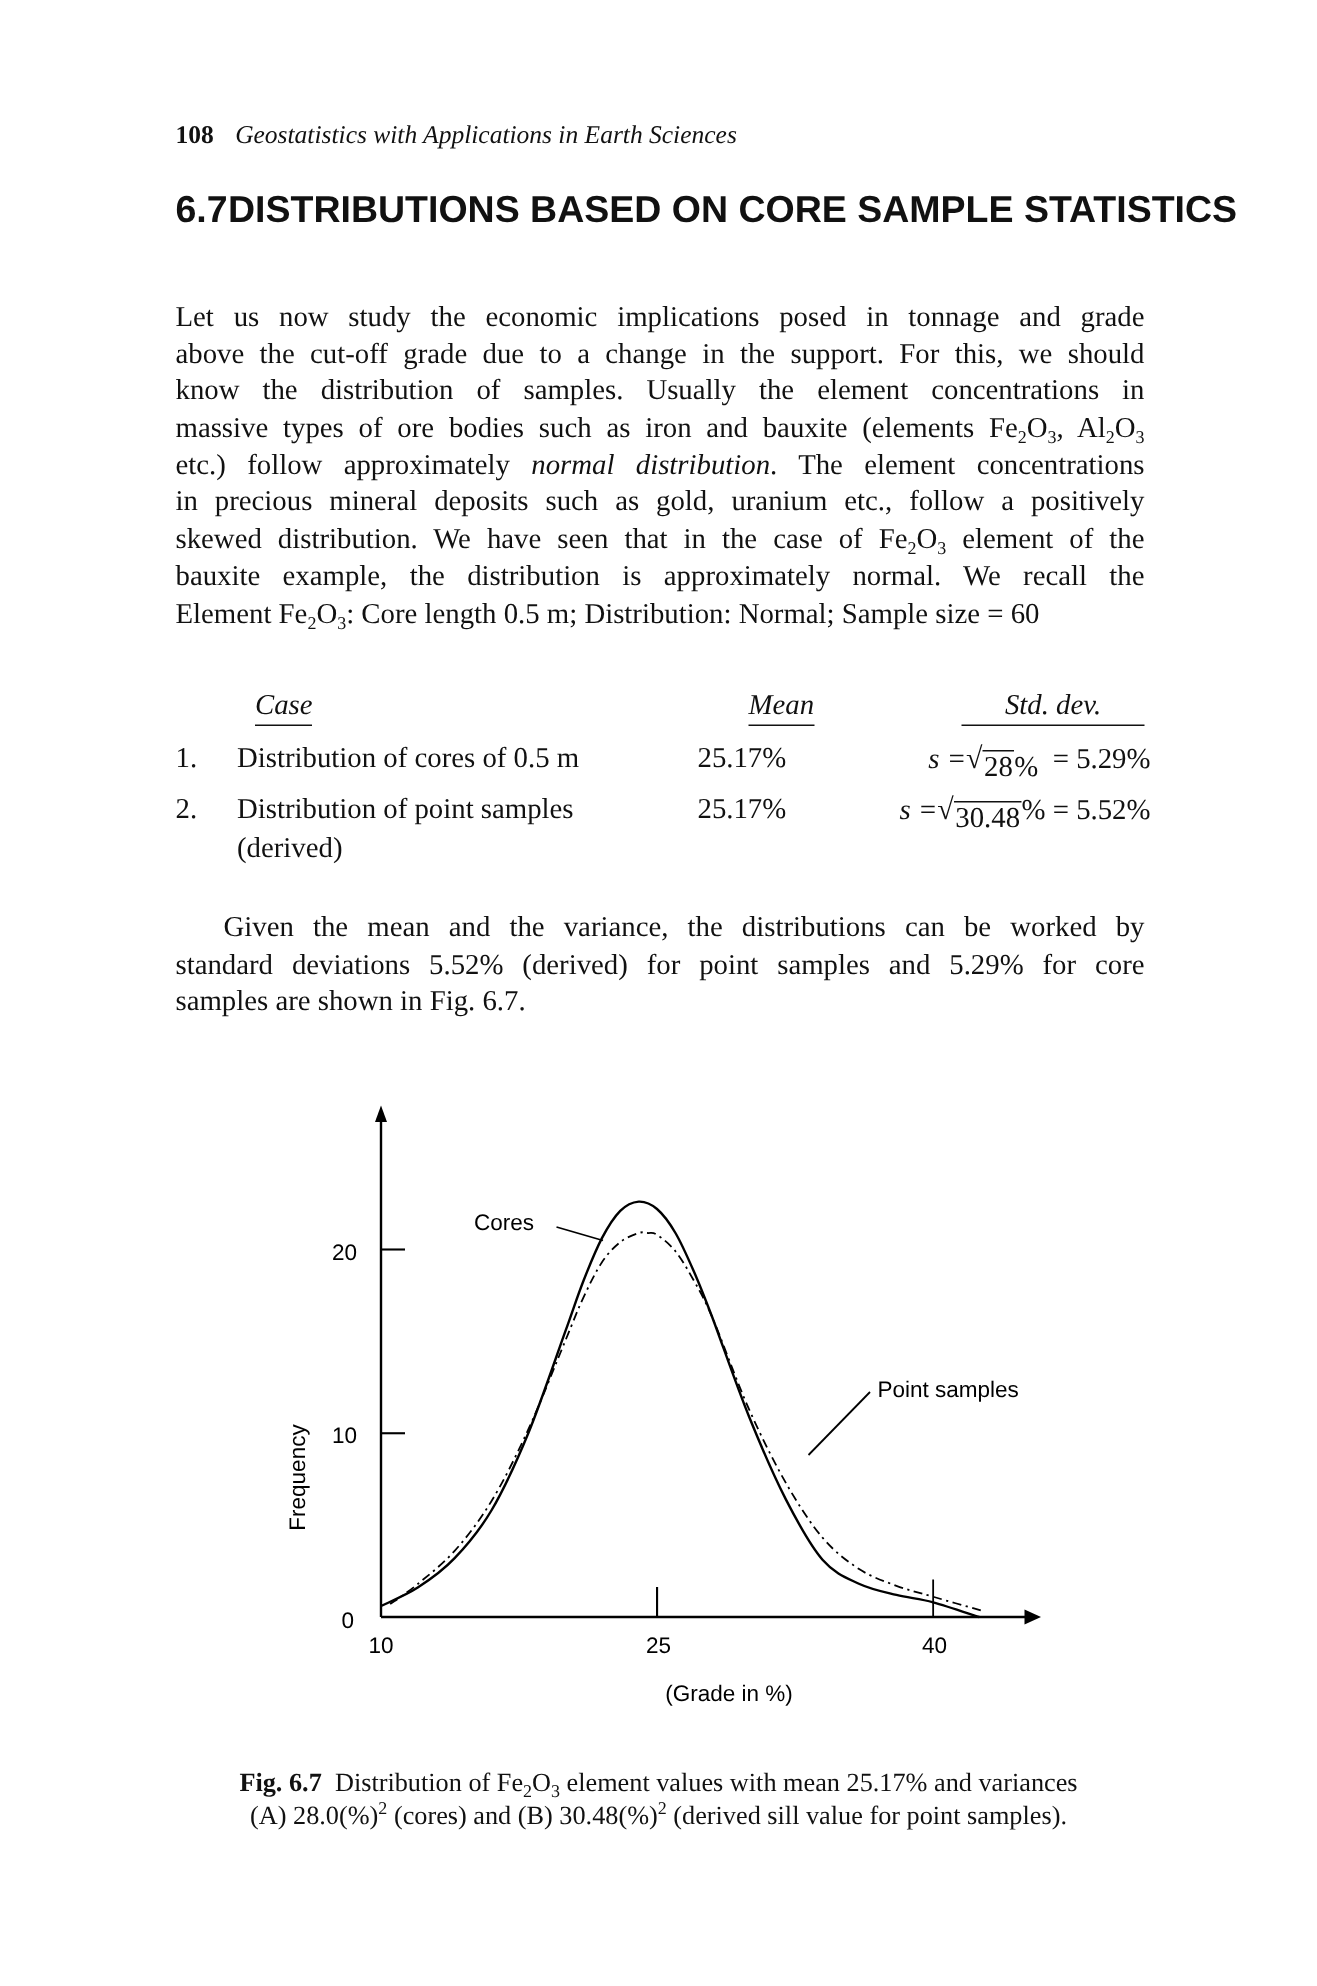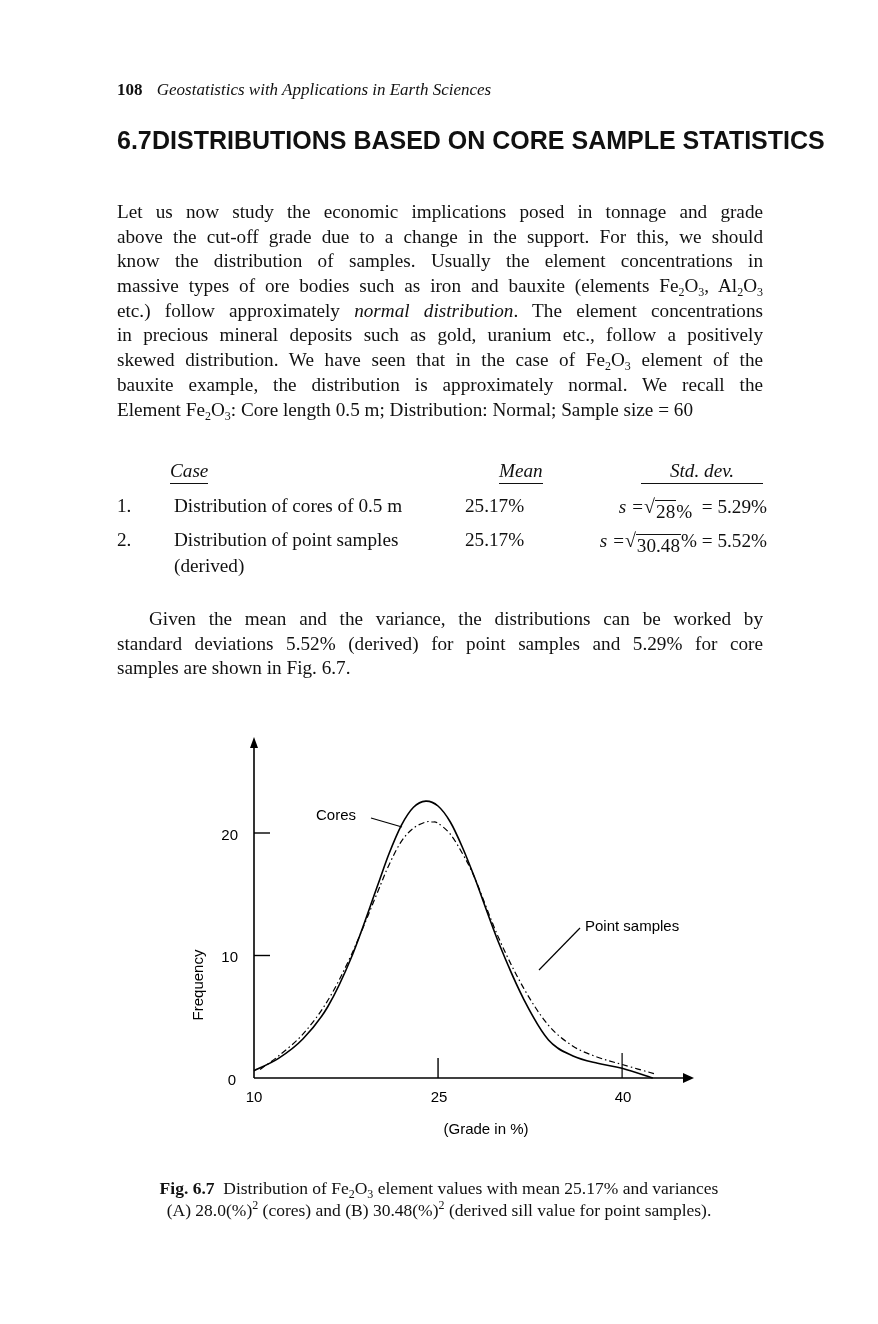--- a/index.html
+++ b/index.html
@@ -19,21 +19,21 @@
   .para .line { display: block; text-align: justify; text-align-last: justify; height: 24.7px; white-space: nowrap; }
   .para .line.last { text-align-last: left; }
   .para i { font-style: italic; }
   sub { font-size: 12px; vertical-align: -4px; line-height: 0; }
   sup { font-size: 12px; vertical-align: 7px; line-height: 0; }
 
   .stats-table { position: absolute; left: 117px; top: 460px; width: 650px; font-size: 19.2px; }
   .th { position: absolute; font-style: italic; border-bottom: 1.2px solid #111; padding-bottom: 1px; top: 0; margin-left: 12px; }
   .row { position: absolute; left: 0; width: 650px; }
   .row .idx { position: absolute; left: 0; }
-  .row .case { position: absolute; left: 57px; }
+  .row .case { position: absolute; left: 41px; }
   .row .mean { position: absolute; left: 348px; }
   .row .sd { position: absolute; right: 0; white-space: nowrap; }
   .sqrt { display: inline-block; position: relative; }
   .sqrt .rad { font-size: 20px; }
   .sqrt .under { border-top: 1.2px solid #111; display: inline-block; padding: 0 1px; position: relative; top: 5px; }
   .s-var { font-style: italic; }
 
   .figure { position: absolute; left: 0; top: 0; width: 878px; height: 1168px; pointer-events: none; }
   .figure svg { position: absolute; left: 0; top: 0; }
 

